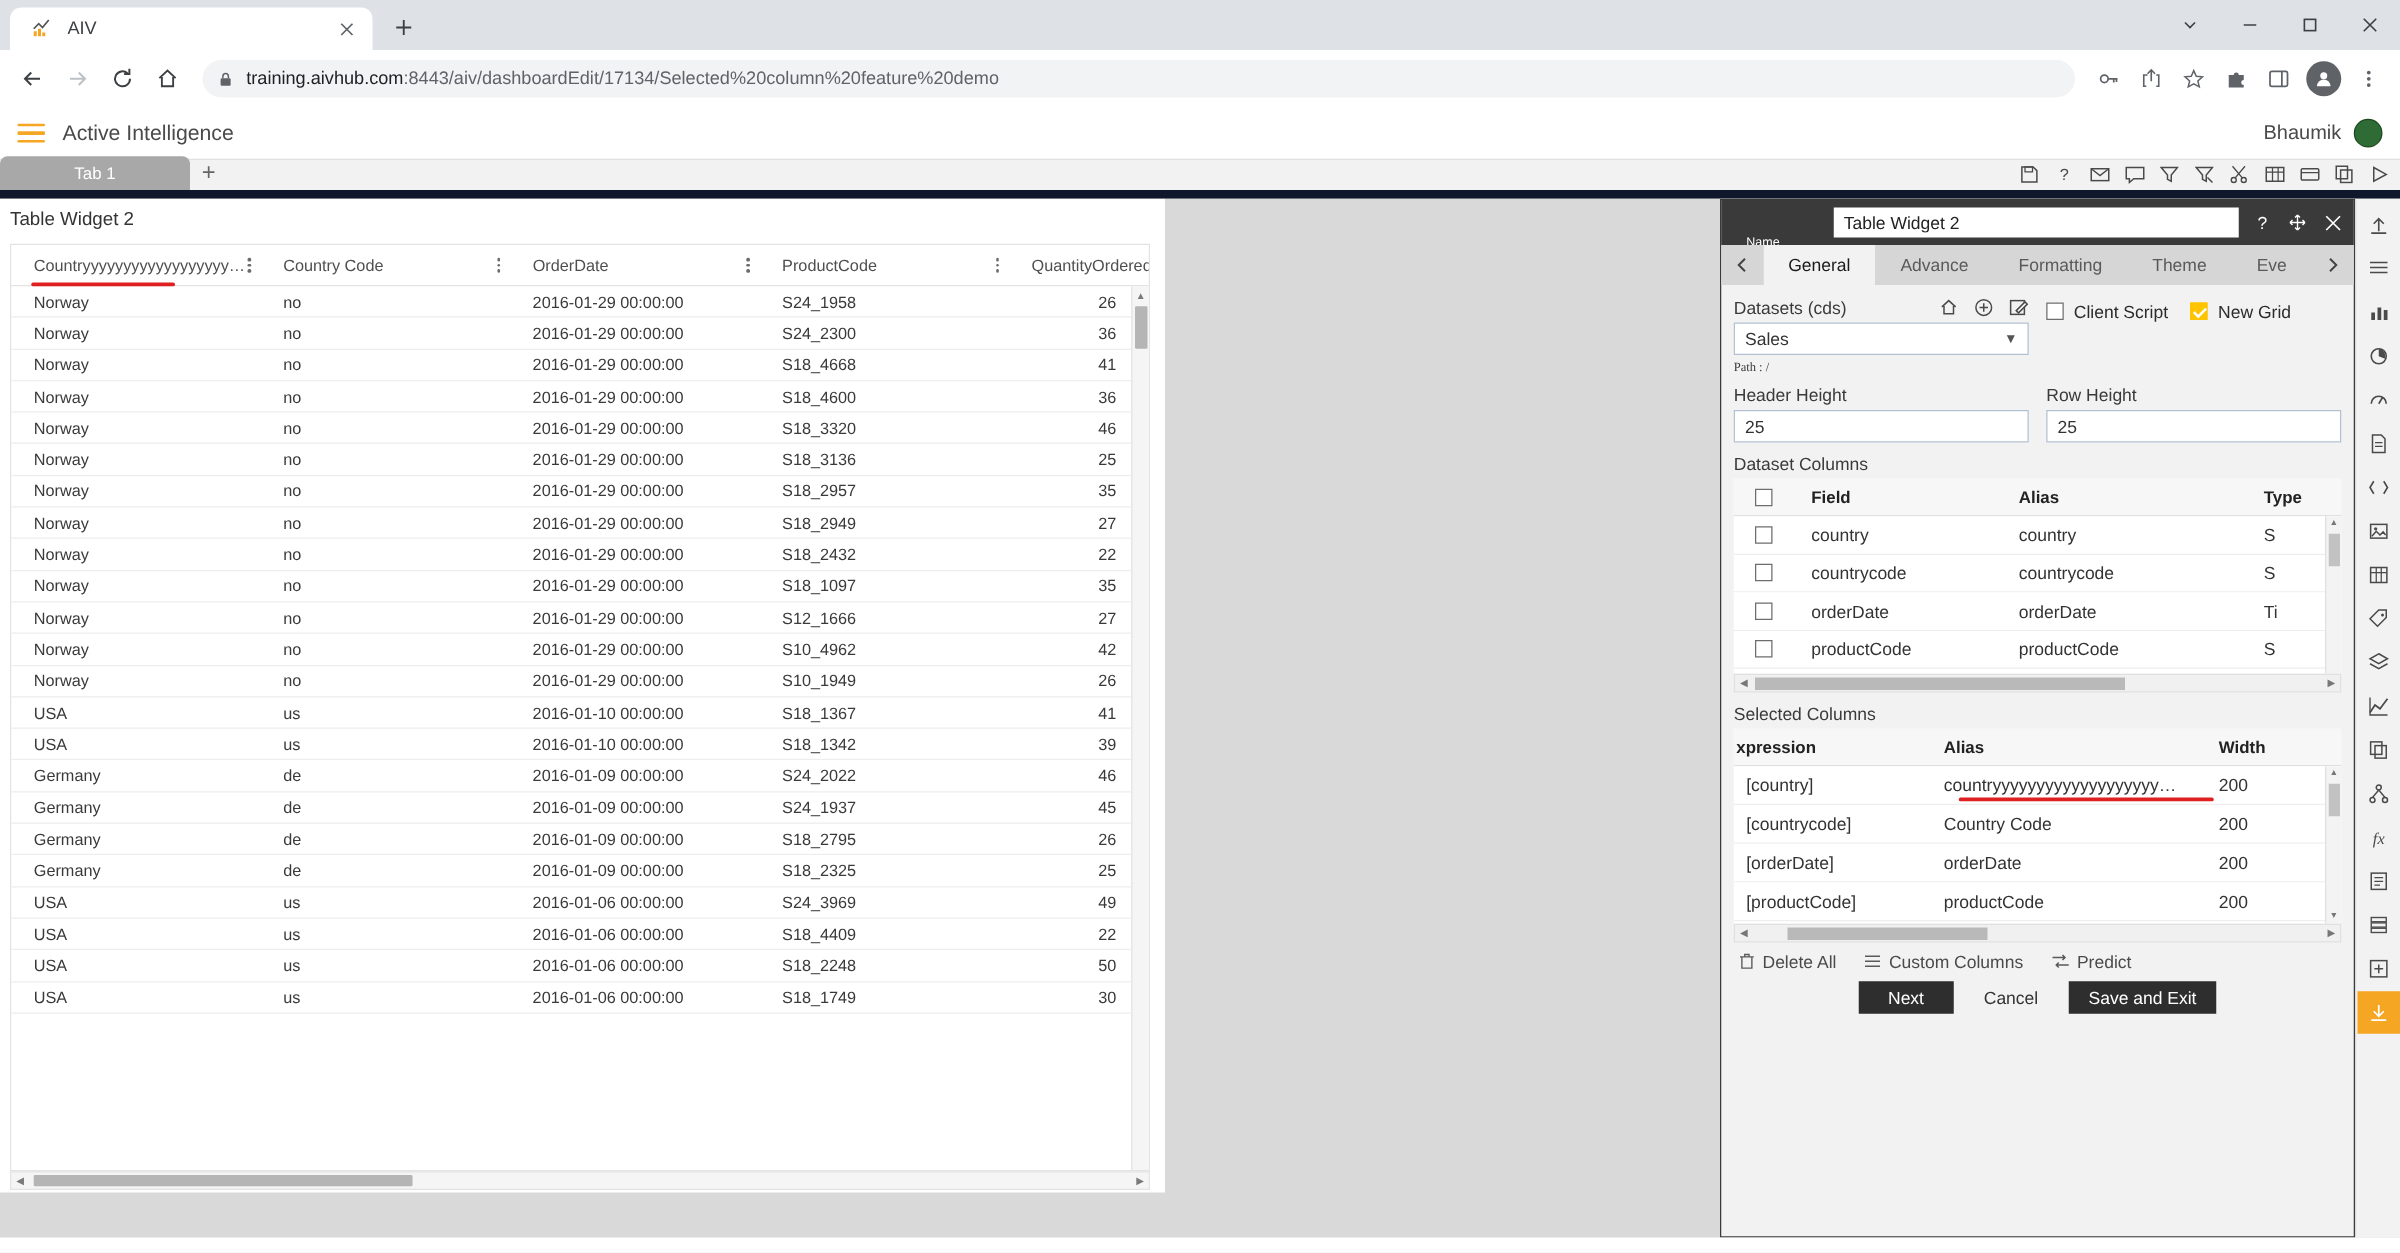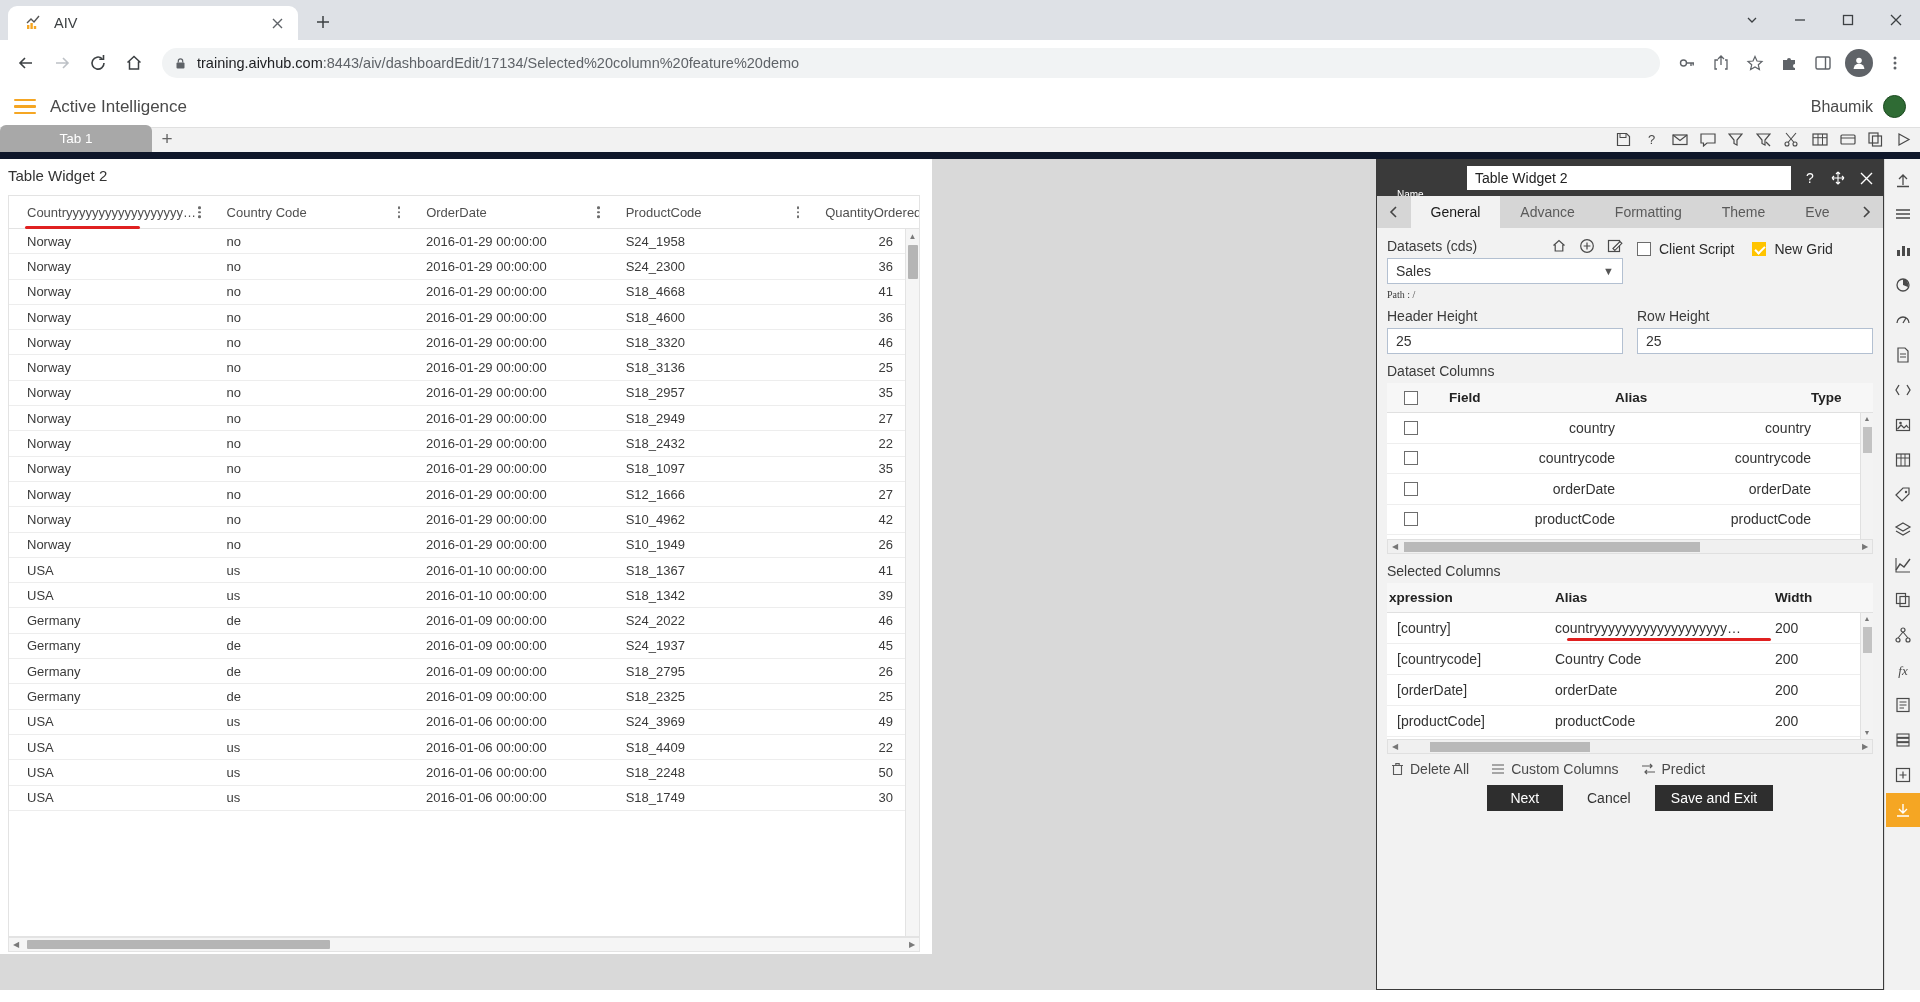--- a/index.html
+++ b/index.html
@@ -285,21 +285,20 @@
   .mini-grid { border: none; background: #fff; }
   .mg-head {
     display: flex; align-items: center; height: 30px;
     background: #f7f7f7; border-bottom: 1px solid #e0e0e0;
     font-size: 13.5px; font-weight: bold; color: #222;
   }
   .mg-row {
     display: flex; align-items: center; height: 30.5px;
     border-bottom: 1px solid #eee; font-size: 14px; color: #333;
     background: #fff;
-    text-align: right;
   }
   .mg-c-chk { width: 48px; display: flex; justify-content: center; flex: 0 0 48px; }
   .mg-c-field { flex: 0 0 180px; padding-left: 14px; }
   .mg-c-alias { flex: 0 0 196px; }
   .mg-c-type  { flex: 1; }
   .mg-scroll {
     position: relative; height: 126px; overflow: hidden;
   }
   .mg-vscroll {
     position: absolute; right: 0; top: 0; width: 13px; height: 100%;

